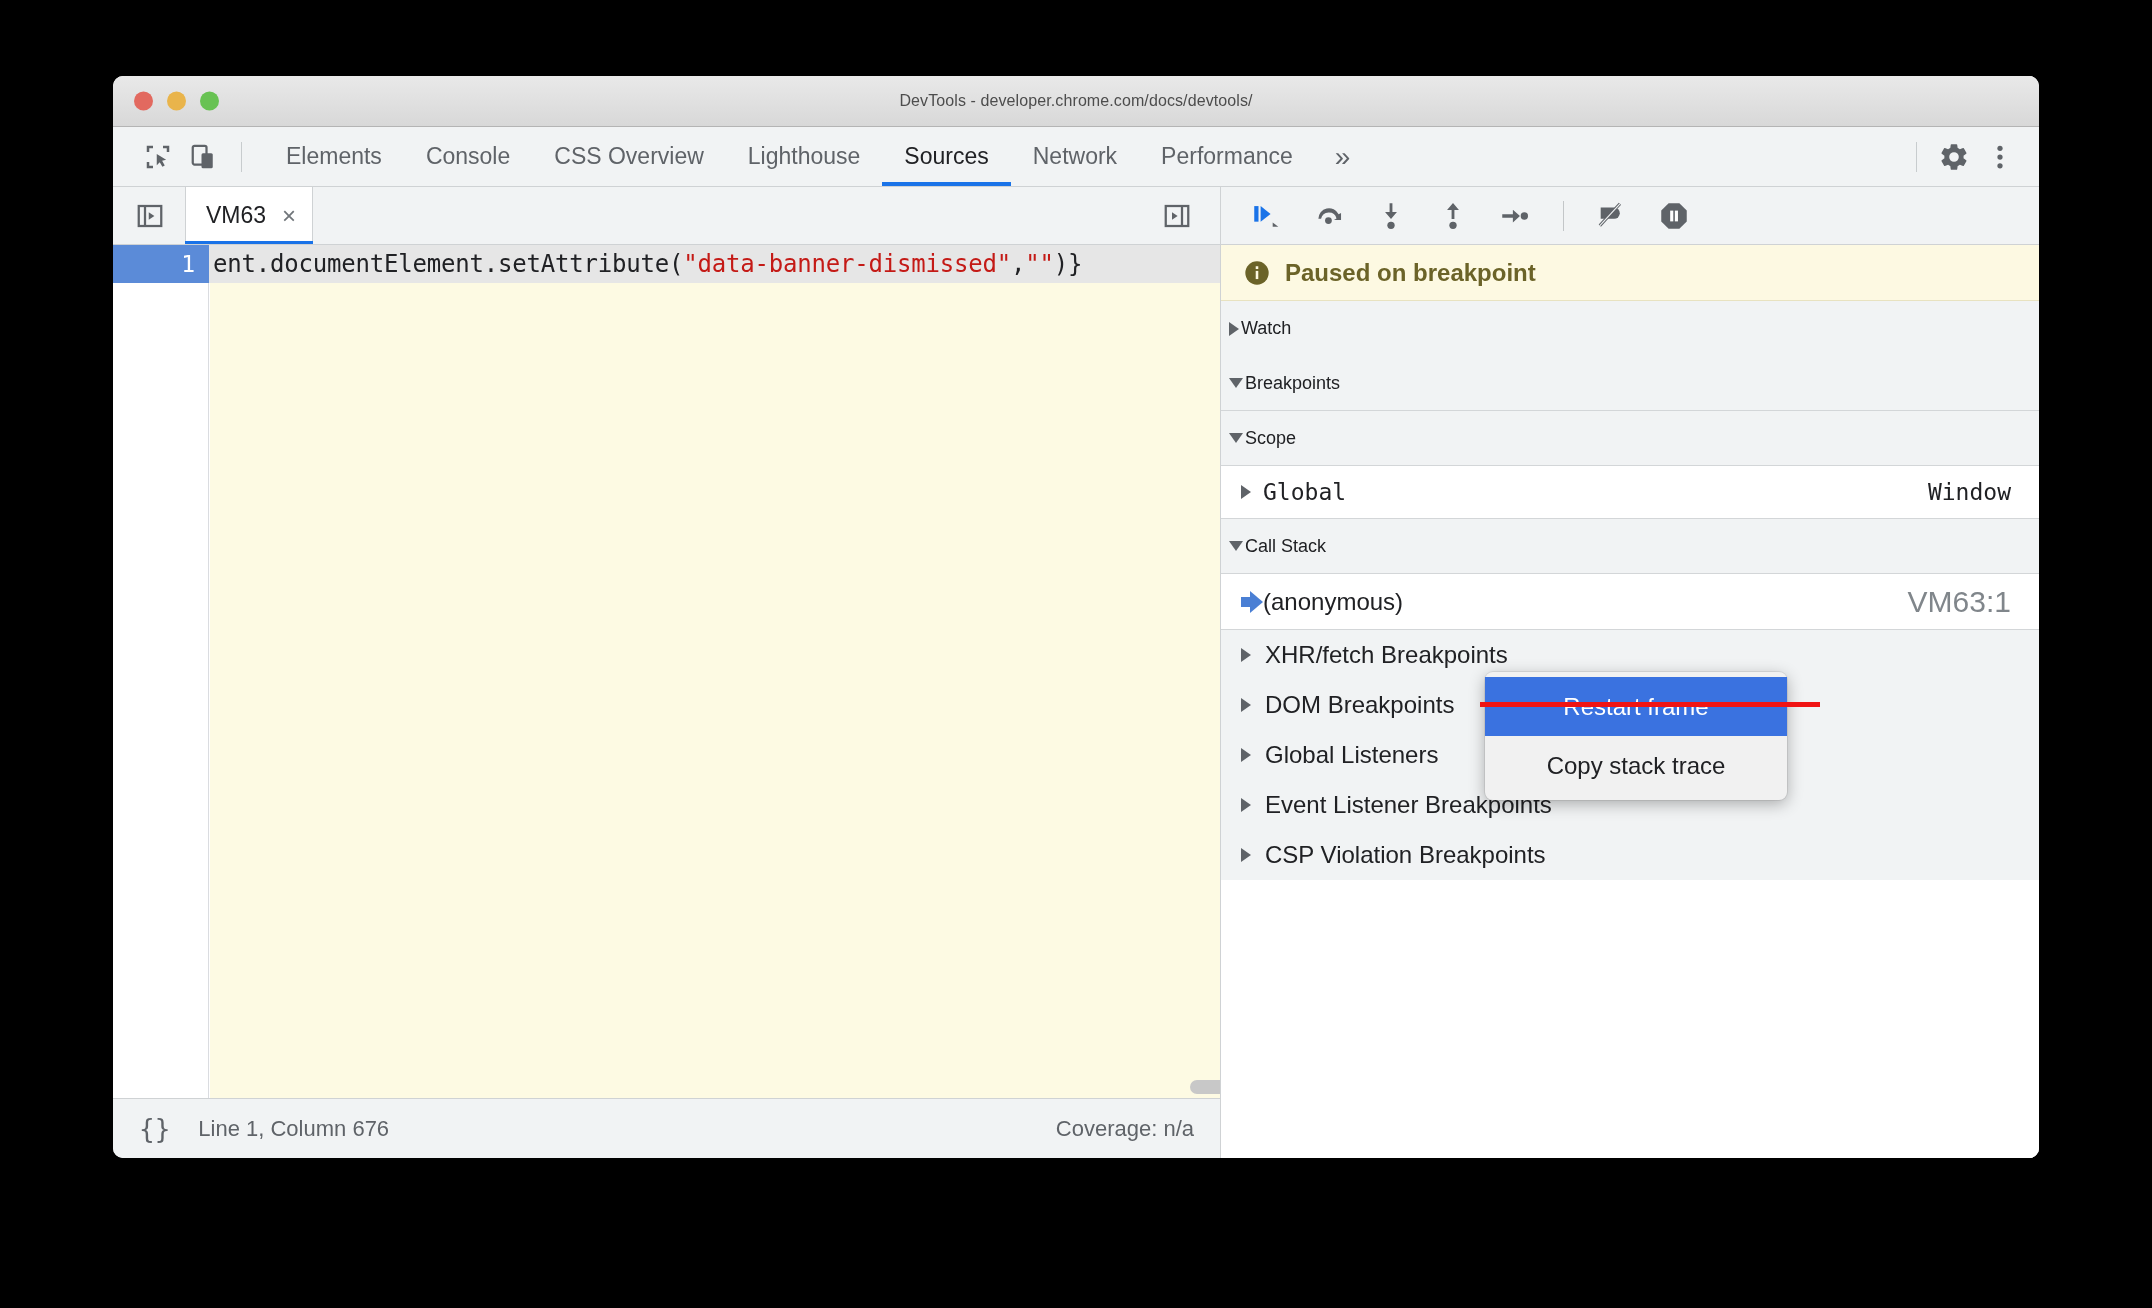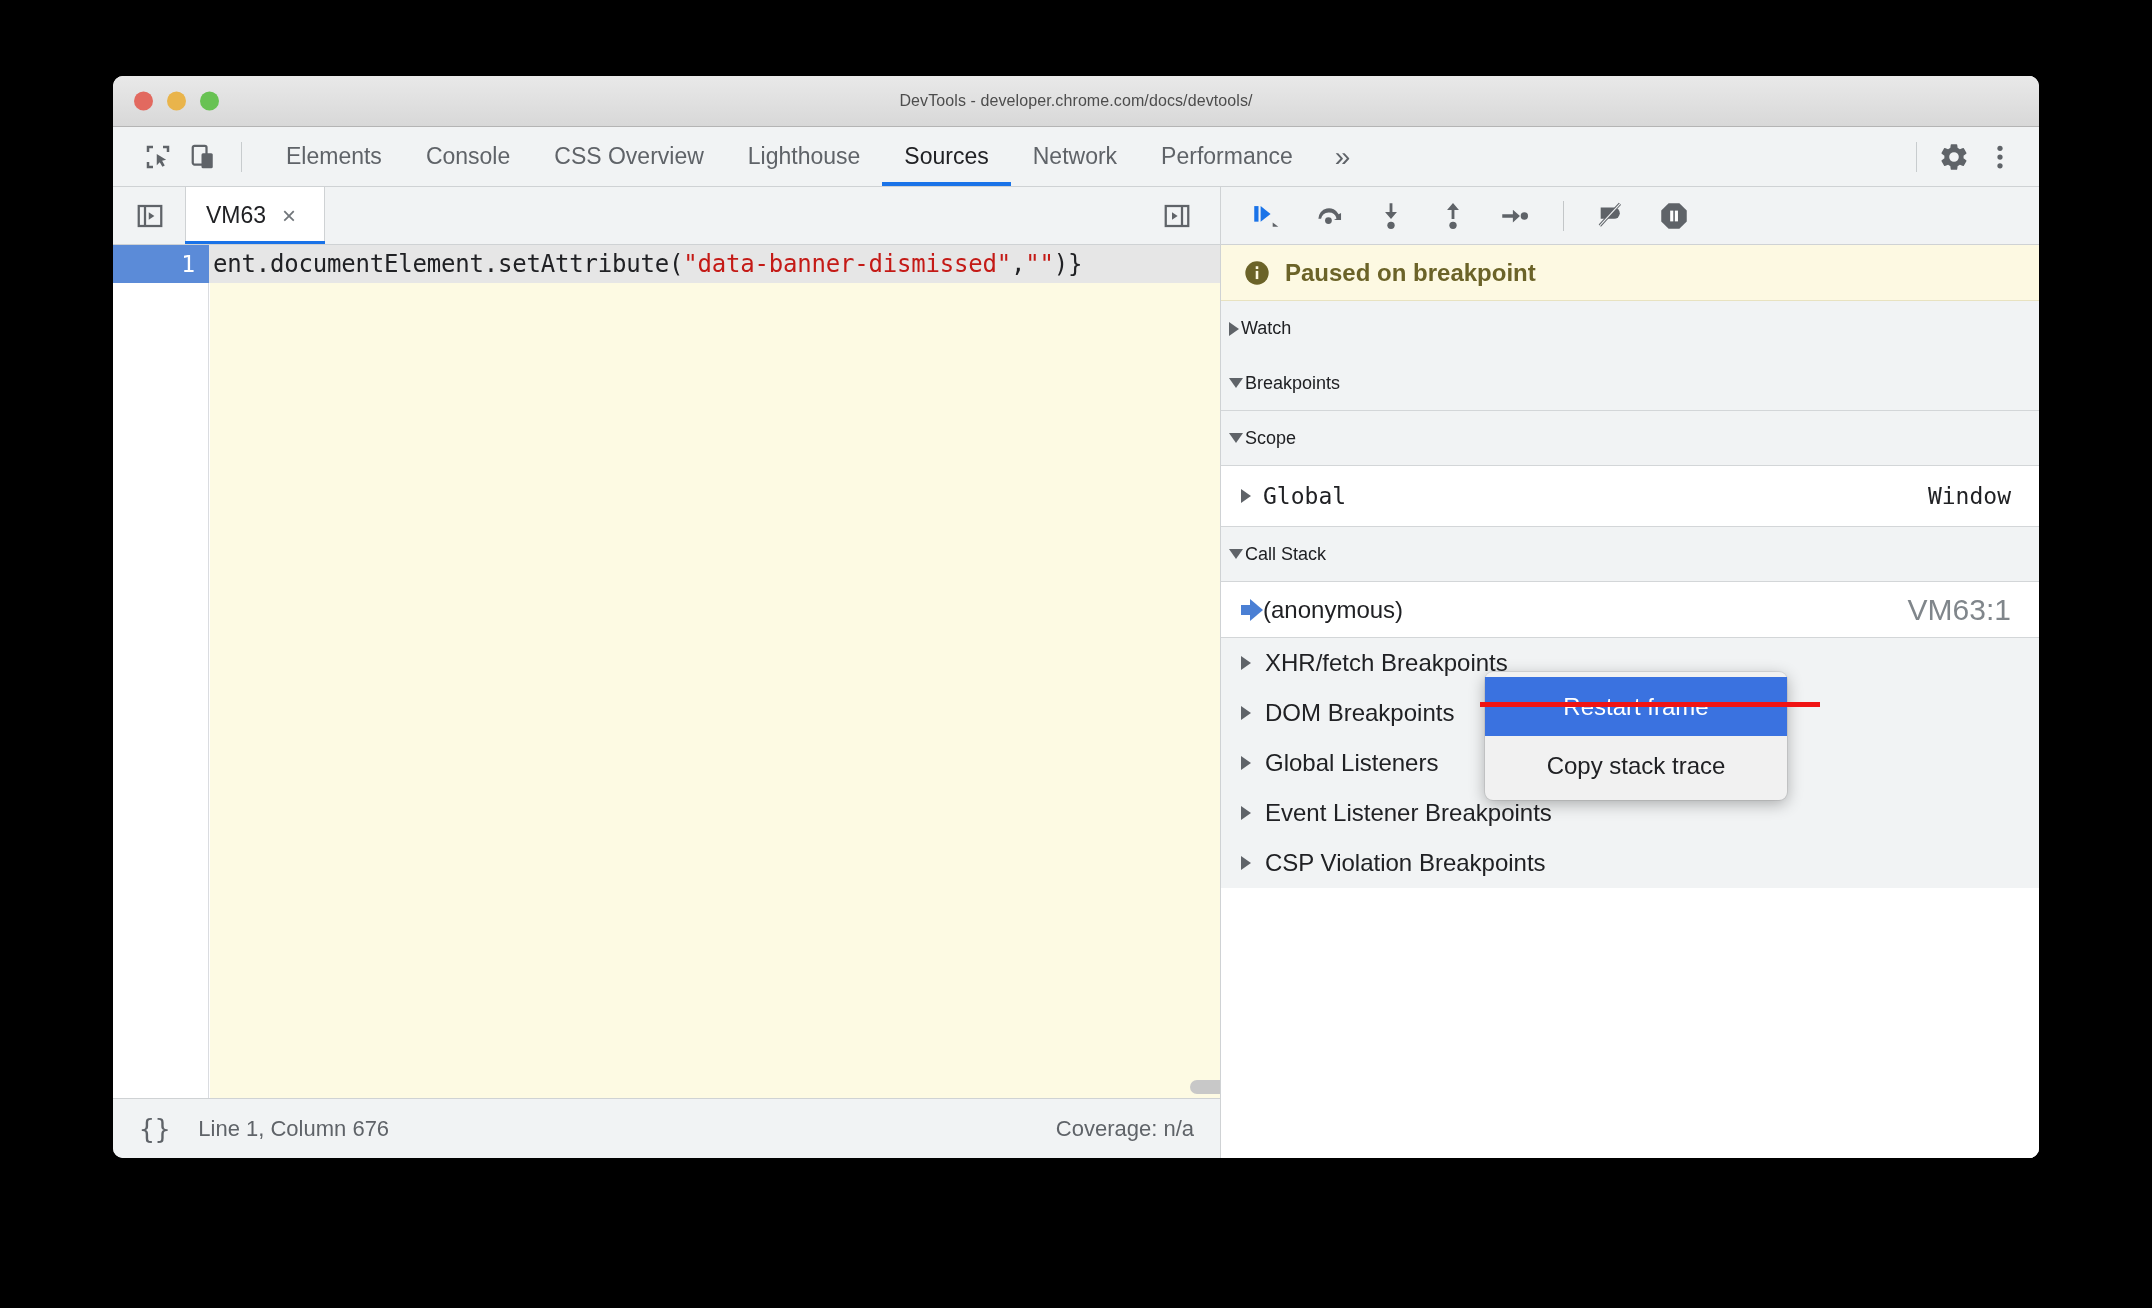--- a/index.html
+++ b/index.html
@@ -146,21 +146,21 @@
     padding-left: 16px;
   }
   #nav-toggle {
     width: 42px; height: 42px;
     display: flex; align-items: center; justify-content: center;
   }
   .file-tab {
     display: flex;
     align-items: center;
     height: 100%;
-    padding: 0 28px 0 20px;
+    padding: 0 16px 0 20px;
     margin-left: 14px;
     font-size: 23px;
     color: #202124;
     background: #ffffff;
     border-left: 1px solid #cfd2d4;
     border-right: 1px solid #cfd2d4;
     position: relative;
   }
   .file-tab.active::after {
     content: "";
@@ -345,21 +345,21 @@
     border-bottom: 1px solid #d3d6d8;
     display: flex;
     align-items: center;
     justify-content: center;
     font-size: 24px;
     font-style: italic;
     color: #5f6368;
   }
 
   .scope-row {
-    height: 61px;
+    height: 53px;
     background: #ffffff;
     border-bottom: 1px solid #d3d6d8;
     display: flex;
     align-items: center;
     padding: 0 28px 0 20px;
     gap: 10px;
   }
   .mono-txt {
     font-family: "DejaVu Sans Mono", monospace;
     font-size: 23px;

